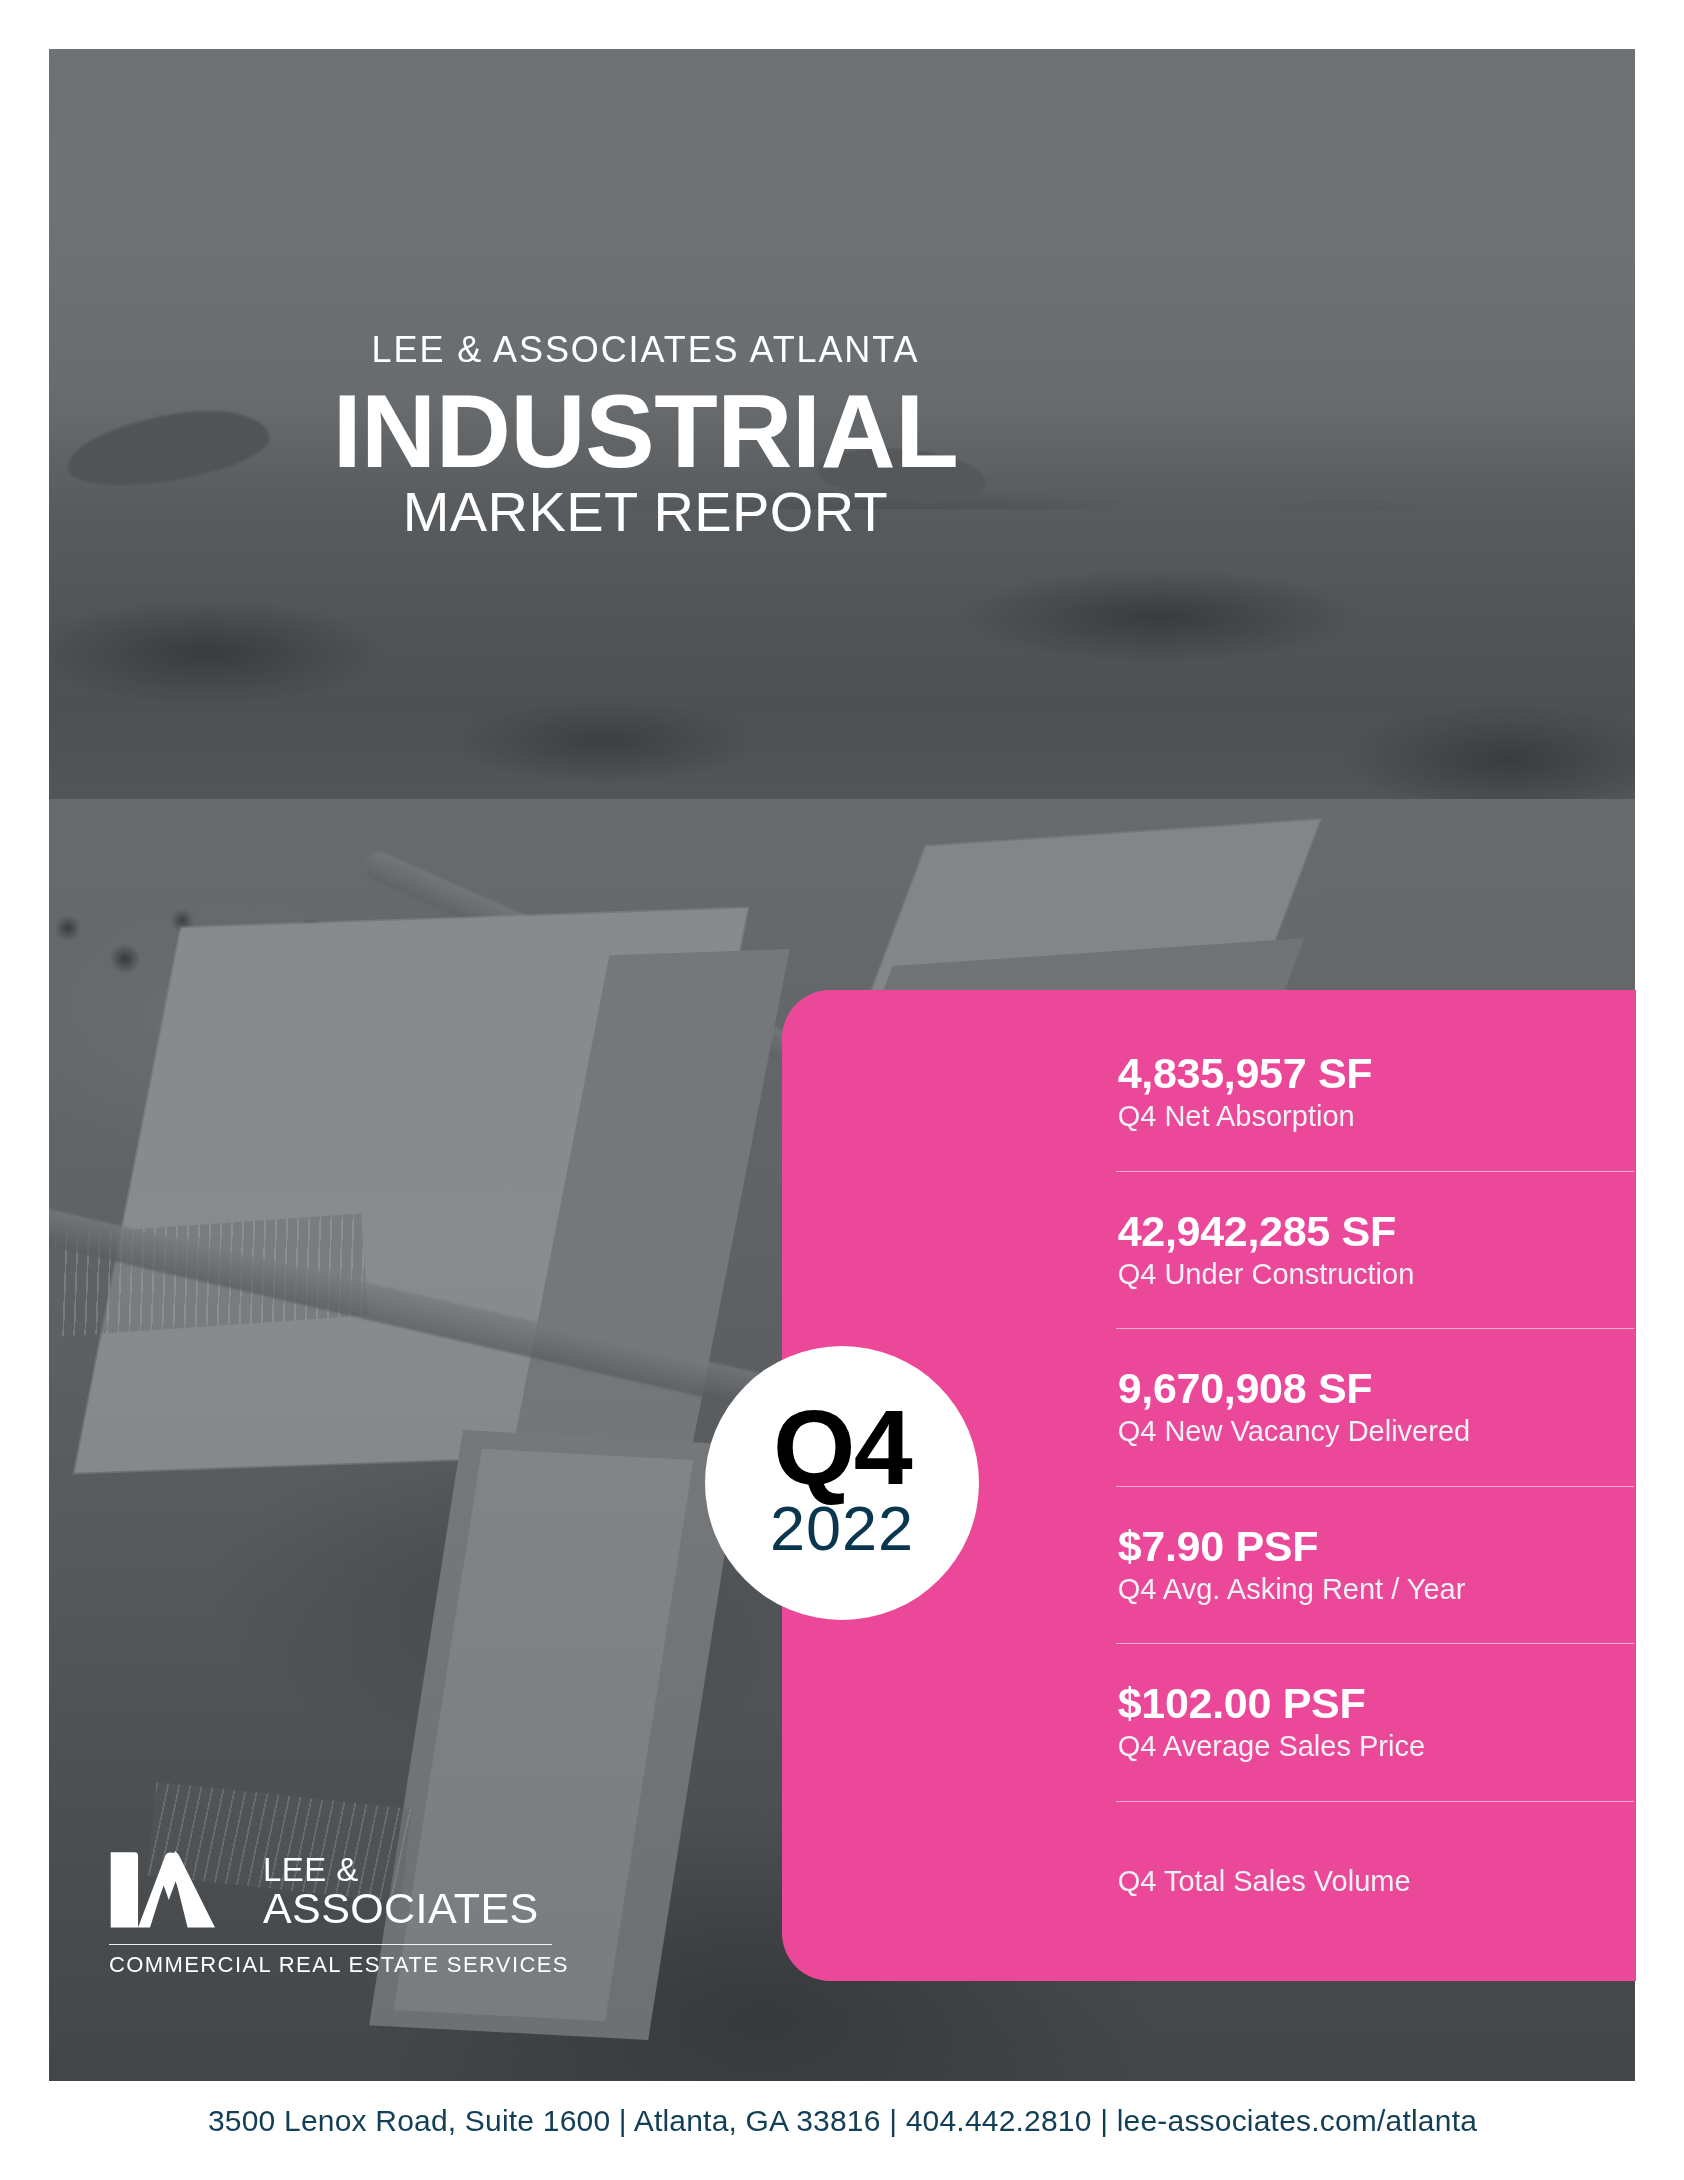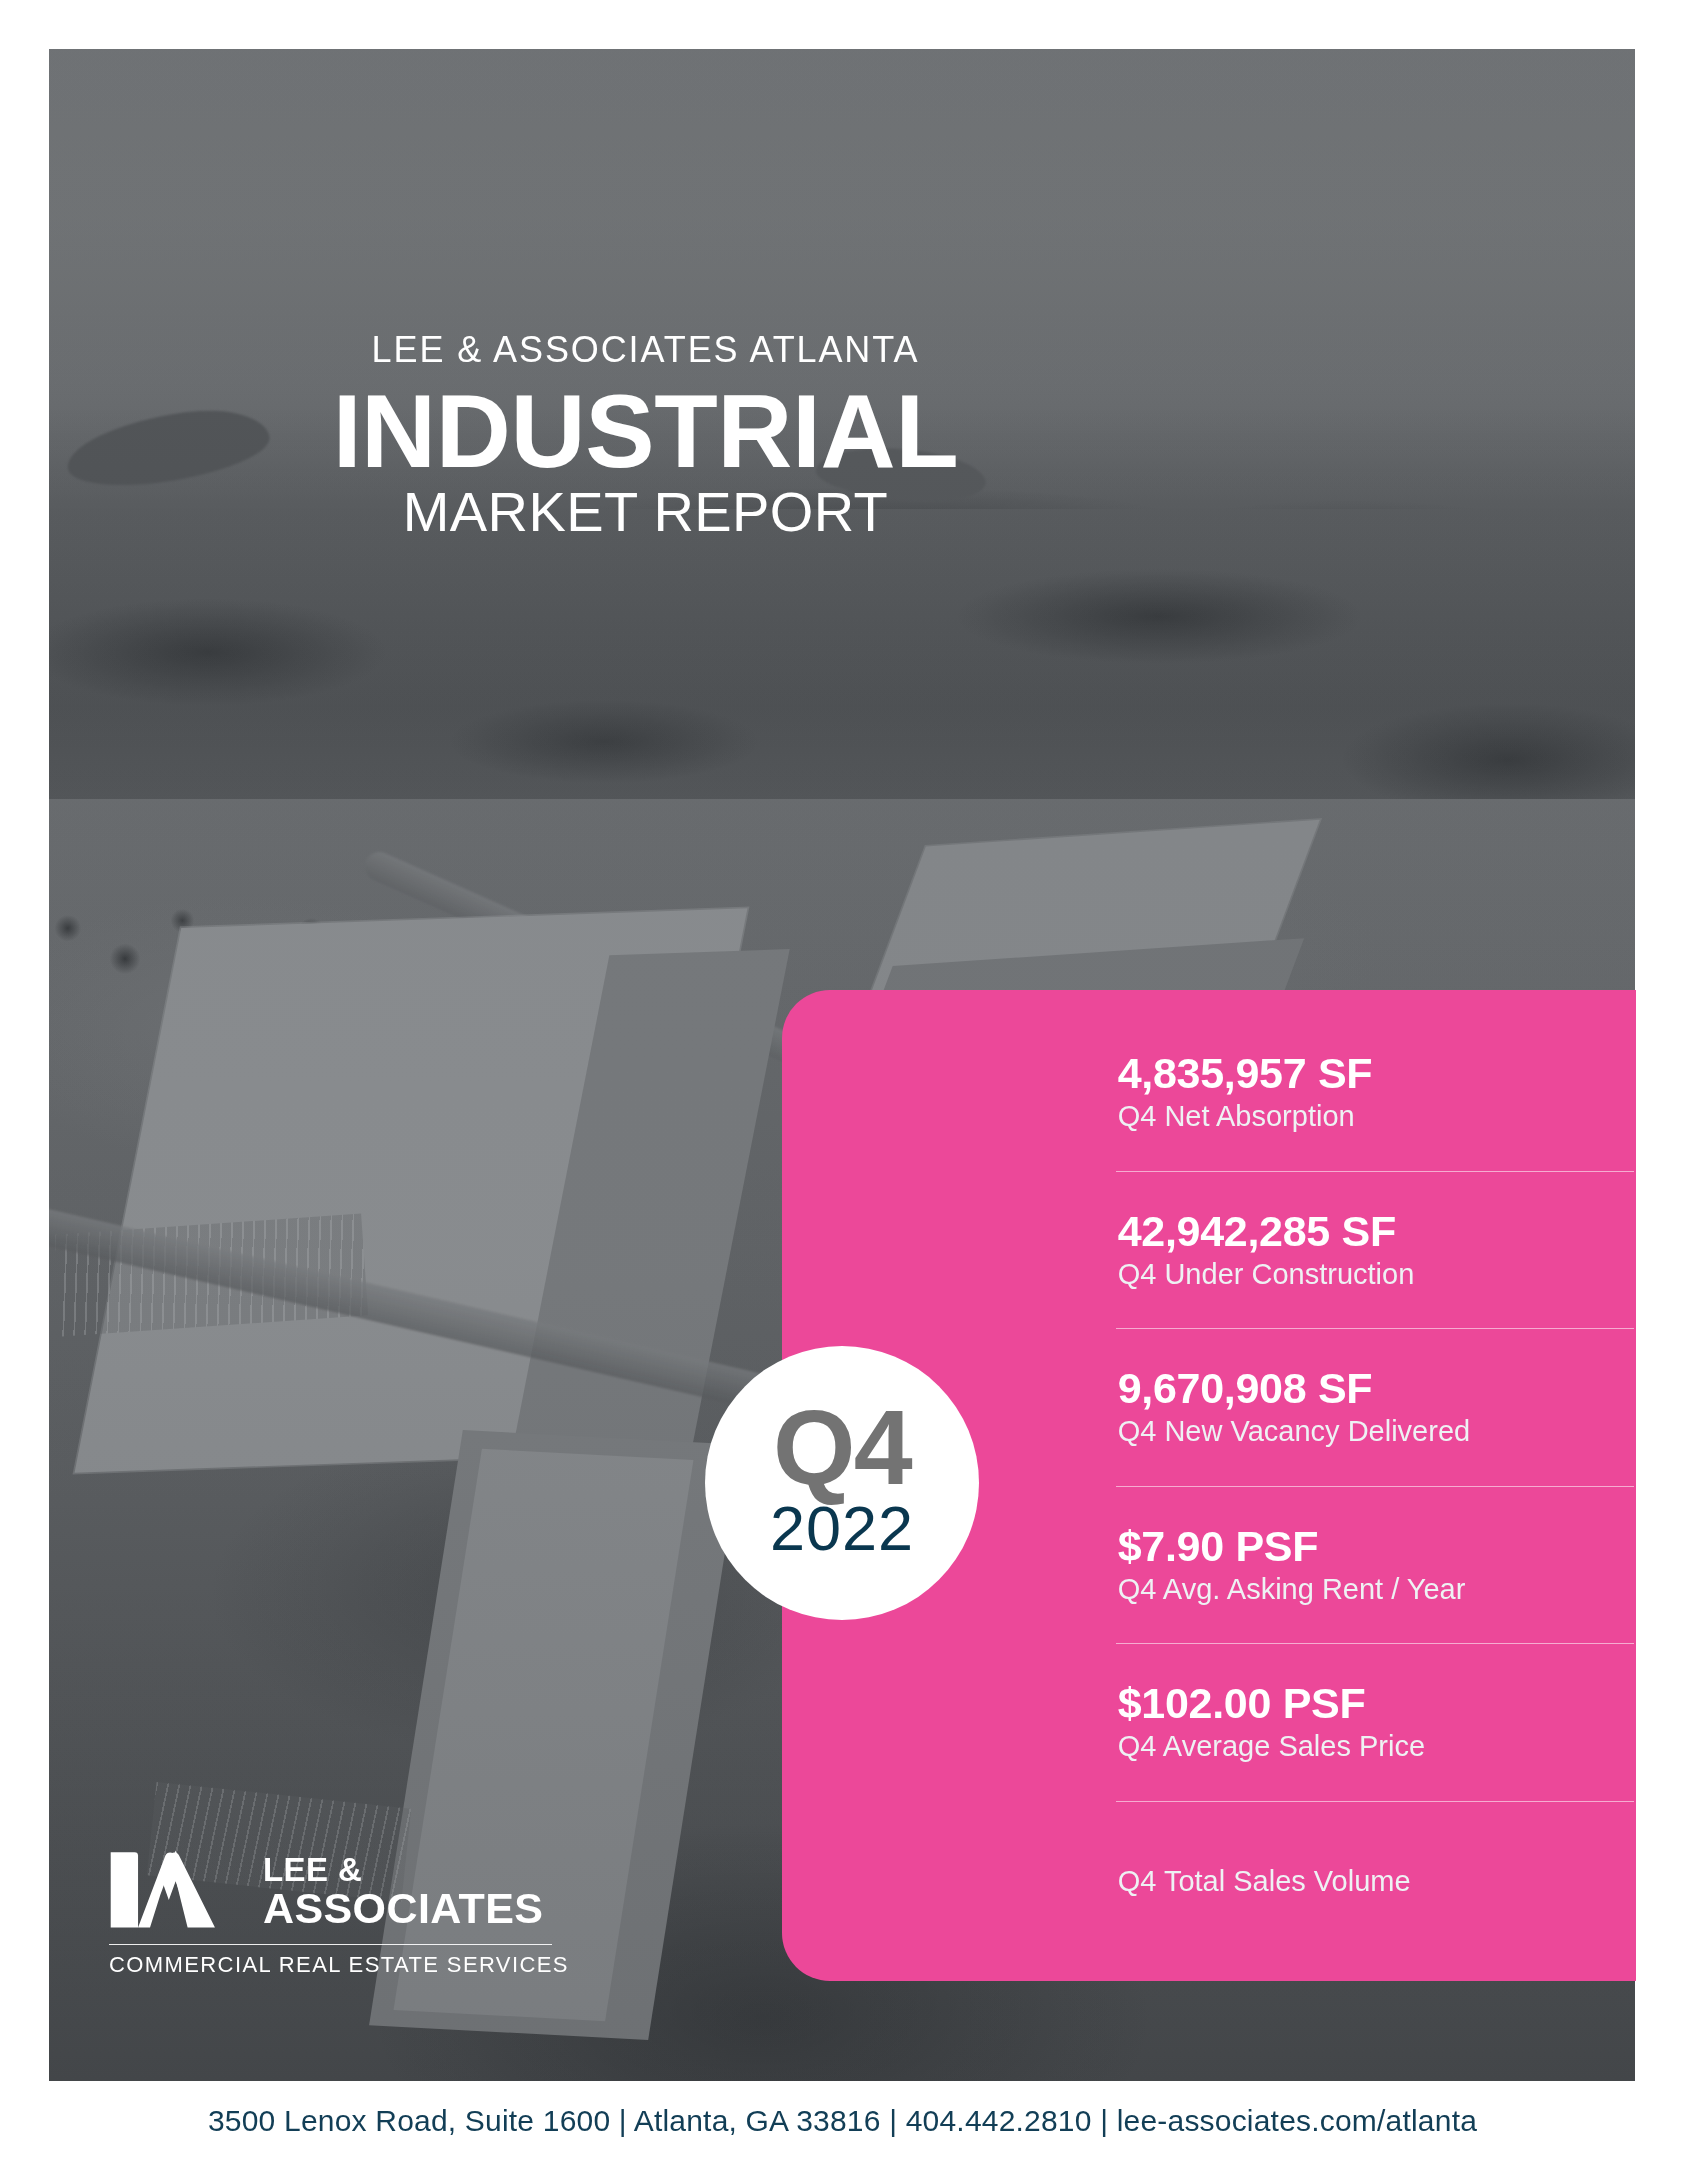--- a/index.html
+++ b/index.html
@@ -308,21 +308,21 @@
     width: 274px;
     height: 274px;
     border-radius: 50%;
     background: #ffffff;
     display: flex;
     flex-direction: column;
     align-items: center;
     justify-content: center;
   }
   .q-badge-quarter {
-    color: #737373;
+    color: #000000;
     font-size: 106px;
     font-weight: 800;
     letter-spacing: -1.7px;
     line-height: .88;
     margin-top: -5.1px;
   }
   .q-badge-year {
     color: #0a374f;
     font-size: 63px;
     font-weight: 300;
@@ -340,21 +340,21 @@
     color: #ffffff;
   }
   .logo-top {
     display: flex;
     align-items: center;
     gap: 19px;
   }
   .logo-mark { width: 135px; height: 89px; display: block; flex: 0 0 auto; }
   .logo-words {
     line-height: .99;
-    font-weight: 700;
+    font-weight: 400;
     letter-spacing: 0.4px;
   }
   .logo-line1 { font-size: 33px; }
   .logo-line2 { font-size: 43px; }
   .logo-rule {
     height: 1.7px;
     background: rgba(255,255,255,.9);
     margin: 7.7px 0 6.8px 0;
     width: 100%;
   }

